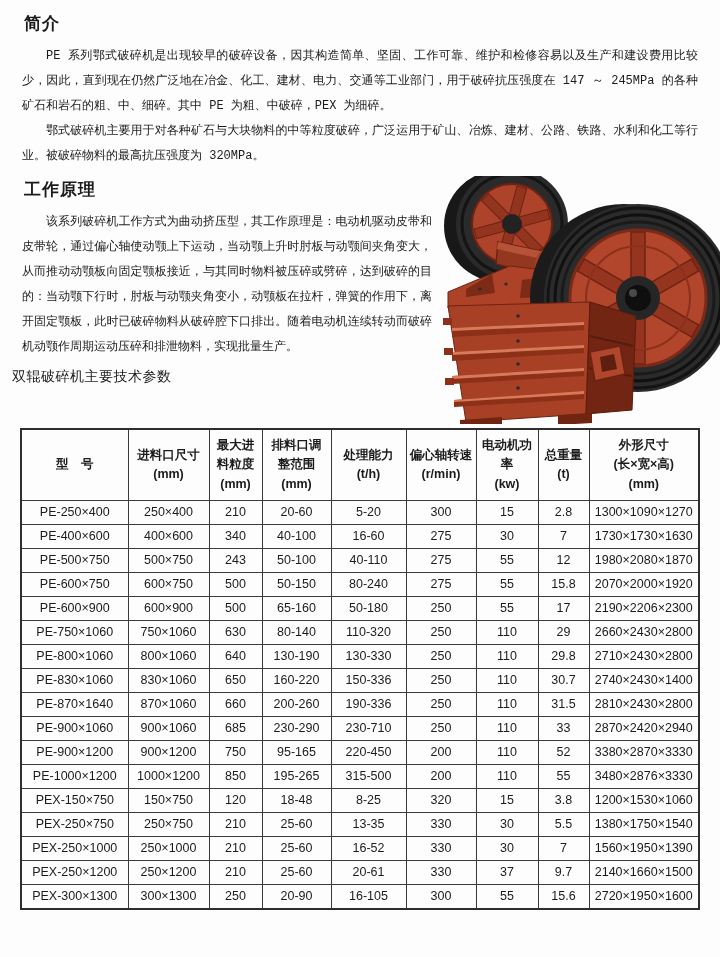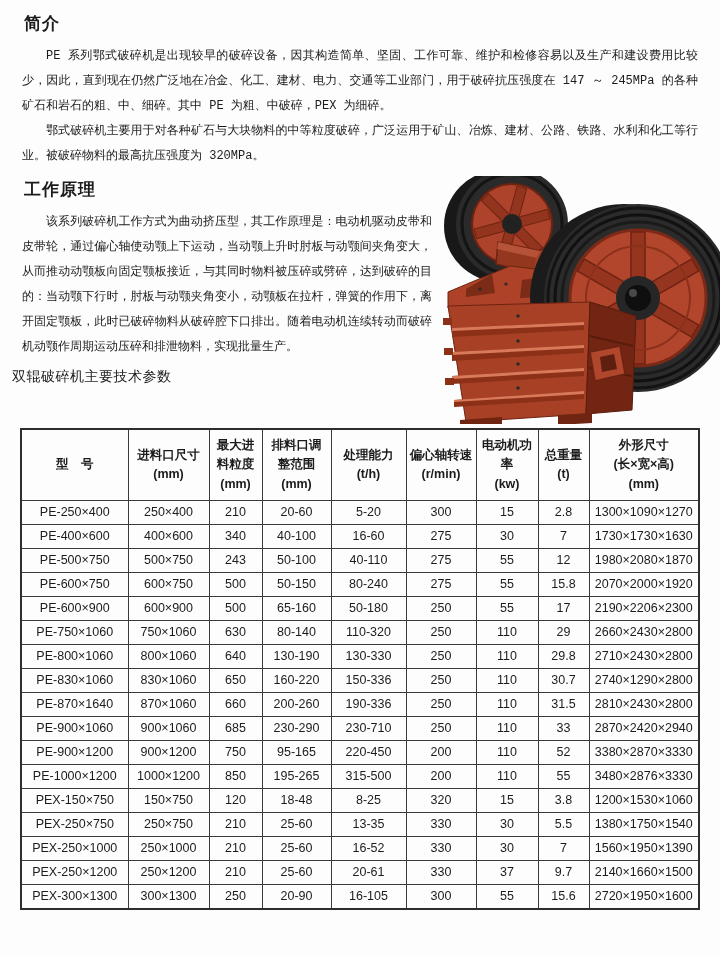--- a/index.html
+++ b/index.html
@@ -287,21 +287,21 @@
         </tr>
         <tr>
           <td>PE-830×1060</td>
           <td>830×1060</td>
           <td>650</td>
           <td>160-220</td>
           <td>150-336</td>
           <td>250</td>
           <td>110</td>
           <td>30.7</td>
-          <td>2740×1290×2800</td>
+          <td>2740×2430×1400</td>
         </tr>
         <tr>
           <td>PE-870×1640</td>
           <td>870×1060</td>
           <td>660</td>
           <td>200-260</td>
           <td>190-336</td>
           <td>250</td>
           <td>110</td>
           <td>31.5</td>

